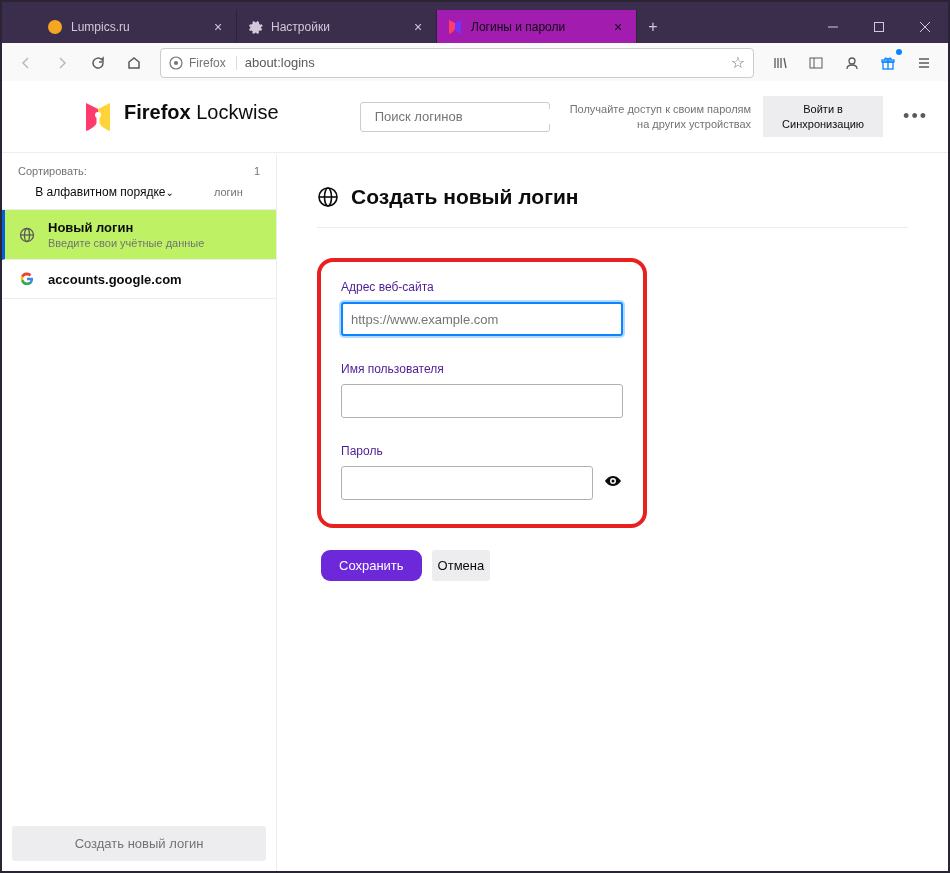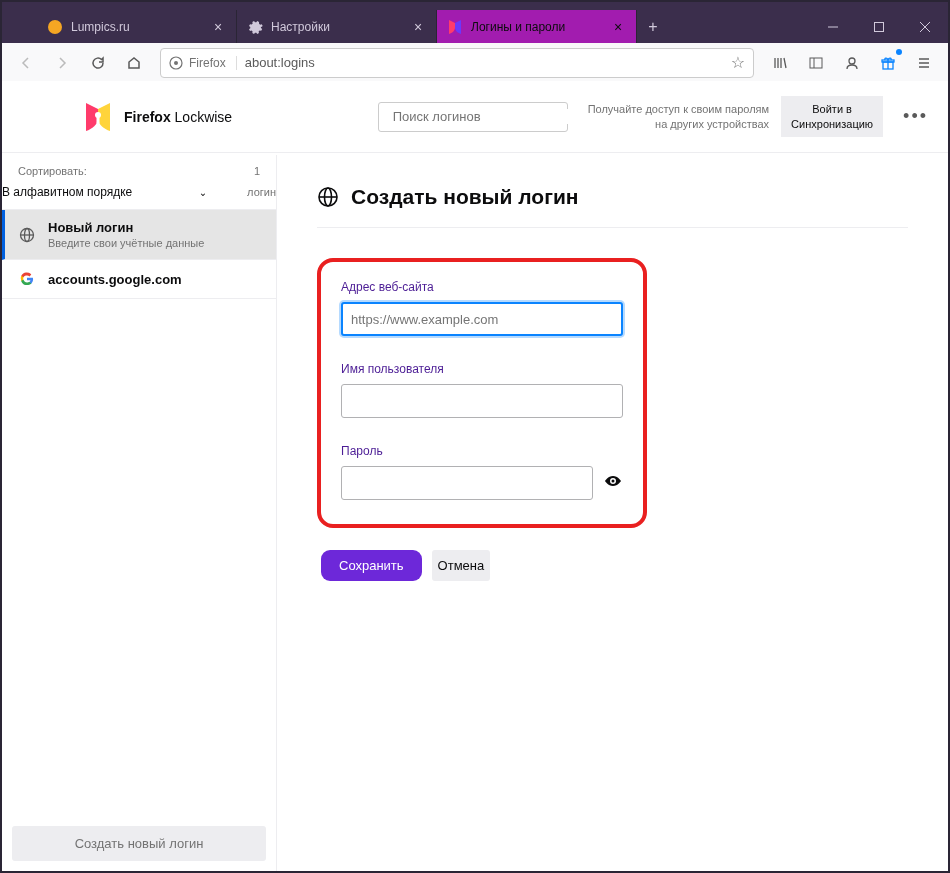--- a/index.html
+++ b/index.html
@@ -16,35 +16,35 @@
 .win-btn{width:46px;height:33px;display:flex;align-items:center;justify-content:center;color:#d1c9db;cursor:pointer}
 .toolbar{height:40px;background:#f9f9fa;border-bottom:1px solid #e0e0e2;display:flex;align-items:center;padding:0 8px;gap:4px}
 .tb-btn{width:32px;height:32px;display:flex;align-items:center;justify-content:center;color:#5a5a5a;border-radius:4px;cursor:pointer}
 .tb-btn.disabled{color:#bbb}
 .urlbar{flex:1;height:30px;background:#fff;border:1px solid #ccc;border-radius:4px;display:flex;align-items:center;padding:0 8px;margin:0 6px;gap:8px}
 .urlbar-identity{display:flex;align-items:center;gap:6px;color:#737373;font-size:12px;border-right:1px solid #ddd;padding-right:10px}
 .urlbar-input{flex:1;border:none;outline:none;font-size:13px;color:#5a5a5a}
 .urlbar-star{color:#737373;cursor:pointer}
 .content{display:flex;height:calc(100% - 81px);background:#fff}
 .header{height:72px;padding:0 20px 0 80px;display:flex;align-items:center;border-bottom:1px solid #ededf0;position:absolute;top:81px;left:2px;right:2px;background:#fff}
-.logo{display:flex;align-items:center;gap:10px;font-size:14px;font-weight:600;color:#0c0c0d}
+.logo{display:flex;gap:10px;font-size:20px;font-weight:600;color:#0c0c0d}
 .logo .bold{font-weight:700}
 .logo .light{font-weight:300}
 .search-box{margin-left:auto;width:190px;height:30px;border:1px solid #ccc;border-radius:3px;display:flex;align-items:center;padding:0 8px;gap:6px;margin-right:20px}
 .search-box input{border:none;outline:none;flex:1;font-size:13px}
 .sync-text{font-size:11px;color:#737373;text-align:right;line-height:1.3;margin-right:12px}
-.sync-btn{background:#ededf0;border:none;padding:6px 10px;font-size:11px;color:#0c0c0d;cursor:pointer;line-height:1.3}
+.sync-btn{background:#ededf0;border:none;padding:6px 19px;font-size:11px;color:#0c0c0d;cursor:pointer;line-height:1.3}
 .more-btn{margin-left:20px;cursor:pointer;color:#5a5a5a;font-size:18px;letter-spacing:2px}
 .sidebar{width:275px;background:#fff;border-right:1px solid #ededf0;margin-top:72px;display:flex;flex-direction:column}
 .sort-row{padding:10px 16px 6px;font-size:11px;color:#737373;display:flex;justify-content:space-between}
-.sort-select{padding:2px 0 10px;display:flex;align-items:center;justify-content:space-between;font-size:12px;color:#0c0c0d;border-bottom:1px solid #ededf0}
+.sort-select{padding:2px 32px 10px;display:flex;align-items:center;justify-content:center;font-size:12px;color:#0c0c0d;border-bottom:1px solid #ededf0}
 .sort-select .chev{font-size:10px}
 .login-list{flex:1;overflow:auto}
 .login-item{padding:10px 16px;display:flex;align-items:center;gap:12px;border-bottom:1px solid #ededf0;cursor:pointer}
-.login-item.selected{background:#e5e5e5;border-left:3px solid #0060df;padding-left:13px}
+.login-item.selected{background:#bef264;border-left:3px solid #0060df;padding-left:13px}
 .login-icon{width:18px;height:18px;flex-shrink:0;display:flex;align-items:center;justify-content:center}
 .login-text .title{font-size:13px;font-weight:600;color:#0c0c0d}
 .login-text .sub{font-size:11px;color:#737373;margin-top:2px}
 .create-btn{margin:10px;padding:10px;background:#ededf0;border:none;color:#737373;font-size:13px;cursor:pointer;border-radius:3px}
 .main{flex:1;margin-top:72px;padding:30px 40px;position:relative}
 .main-title{display:flex;align-items:center;gap:12px;font-size:21px;font-weight:700;color:#0c0c0d;padding-bottom:18px;border-bottom:1px solid #ededf0;margin-bottom:30px}
 .highlight-box{border:4px solid #e92020;border-radius:16px;padding:18px 20px 24px;width:330px;margin-bottom:22px}
 .field{margin-bottom:26px}
 .field:last-child{margin-bottom:0}
 .field-label{font-size:12px;color:#4c1d95;margin-bottom:8px}

